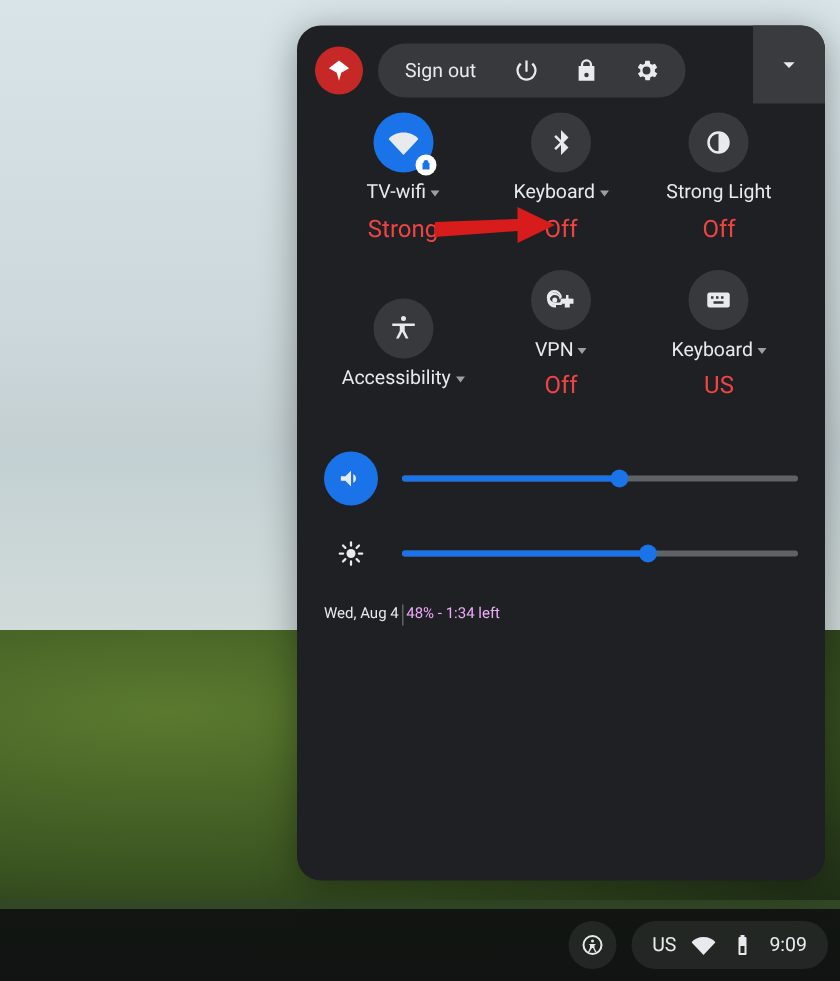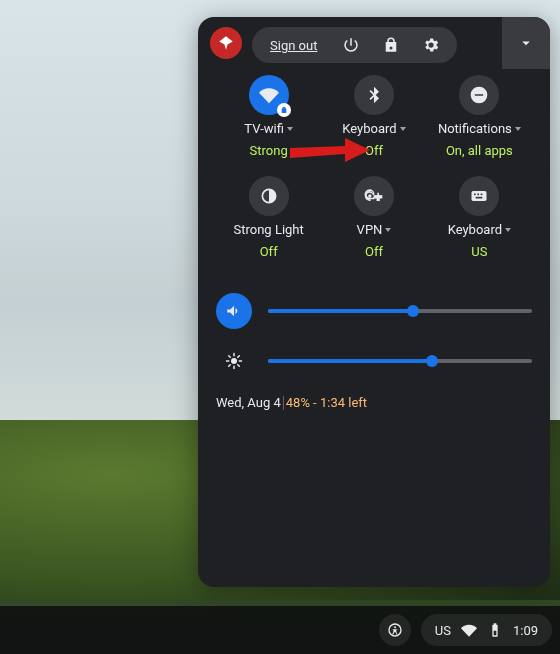--- a/index.html
+++ b/index.html
@@ -26,23 +26,22 @@
   }
 
   
   .panel {
     position:absolute; left:198px; top:17px; width:352px; height:570px;
     background:#1f2023; border-radius:16px; color:#e8eaed;
     padding:10px 12px 12px 12px;
     box-shadow:0 4px 24px rgba(0,0,0,.35);
   }
   .hdr {
-    display:flex; gap:6px; height:40px;
+    display:flex; align-items:center; gap:6px; height:40px;
     margin-bottom:8px;
-    text-decoration:underline;
   }
   .avatar {
     width:32px; height:32px; border-radius:50%;
     background:#c62828;
     display:flex; align-items:center; justify-content:center;
     position:relative;
   }
   .avatar svg{display:block;}
   .capsule {
     display:flex; align-items:center; background:#38393d;
@@ -88,21 +87,21 @@
   .tile .circle .lockbadge svg{width:8px;height:8px;fill:#1a73e8;}
   .tile .lbl {
     font-size:13px; color:#e8eaed; line-height:1.2;
     display:flex; align-items:center; gap:3px;
   }
   .tile .lbl .caret{
     width:0;height:0;border-left:3px solid transparent;border-right:3px solid transparent;
     border-top:4px solid #9aa0a6;
   }
   .tile .sub {
-    font-size:13px; color:#bef264; line-height:1.2;
+    font-size:16px; color:#ef4444; line-height:1.2;
   }
 
   .sliderrow {
     display:flex; align-items:center; gap:16px; margin:14px 6px;
   }
   .sliderrow .sbtn{
     width:36px;height:36px;border-radius:50%;background:transparent;
     display:flex;align-items:center;justify-content:center;
   }
   .sliderrow .sbtn.active{background:#1a73e8;}
@@ -113,24 +112,24 @@
   .slider .fill{
     position:absolute; left:0; top:0; bottom:0; background:#1a73e8; border-radius:2px;
   }
   .slider .thumb{
     position:absolute; top:50%; width:12px;height:12px;border-radius:50%;
     background:#1a73e8; transform:translate(-50%,-50%);
   }
 
   .footer {
     display:flex; align-items:center; gap:2px;
-    font-size:13px; color:#e8eaed; margin:16px 6px 0 6px;
+    font-size:10px; color:#e8eaed; margin:16px 6px 0 6px;
   }
   .footer .div{width:1px;height:14px;background:#5f6368;}
-  .footer .dim{color:#fdba74;}
+  .footer .dim{color:#f0abfc;}
 
   
   .arrow {
     position:absolute;
     pointer-events:none;
   }
 
   
   .shelf {
     position:absolute; left:0; bottom:0; width:100%; height:48px;
@@ -220,45 +219,45 @@
             <path d="M12 2l6 6-4 4 4 4-6 6V14l-4 4-1.4-1.4L11.2 12 6.6 7.4 8 6l4 4V2z"></path>
           </svg>
       </div>
       <div class="lbl">
           <span>Keyboard</span>
           <span class="caret"></span>
         </div>
       <div class="sub">Off</div>
     </div>
 
-    <div class="tile">
-      <div class="circle">
-        <svg viewBox="0 0 24 24">
-            <path d="M12 2a10 10 0 1 0 10 10A10 10 0 0 0 12 2zm5 11H7v-2h10z"></path>
-          </svg>
-      </div>
-      <div class="lbl">
-          <span>Notifications</span>
-          <span class="caret"></span>
-        </div>
-      <div class="sub">On, all apps</div>
-    </div>
 
     <div class="tile">
       <div class="circle">
         <svg viewBox="0 0 24 24">
             <path d="M12 3a9 9 0 0 0 0 18 9 9 0 0 0 0-18zm0 16a7 7 0 0 1 0-14z"></path>
           </svg>
       </div>
       <div class="lbl">
           <span>Strong Light</span>
         </div>
       <div class="sub">Off</div>
     </div>
 
+    <div class="tile">
+      <div class="circle">
+        <svg viewBox="0 0 24 24">
+            <path d="M12 2a2 2 0 1 1-2 2 2 2 0 0 1 2-2zm9 6H3v2h6v4l-3 6h2.2l2.8-5.5L13.8 20H16l-3-6v-4h8z"></path>
+          </svg>
+      </div>
+      <div class="lbl">
+          <span>Accessibility</span>
+          <span class="caret"></span>
+        </div>
+      <div class="sub"></div>
+    </div>
 
     <div class="tile">
       <div class="circle">
         <svg viewBox="0 0 24 24">
             <path d="M12.65 10A6 6 0 1 0 7 16h5.65v-2H7a4 4 0 1 1 4-4 4 4 0 0 1-.35 1.65L12.65 10zM21 11h-3V8h-2v3h-3v2h3v3h2v-3h3z" transform="translate(0 0)"></path>
             <circle cx="7" cy="12" r="2"></circle>
             <path d="M14 10h8v4h-8z" opacity="0"></path>
             <path d="M7 6a6 6 0 0 0 0 12h1v-2H7a4 4 0 1 1 0-8 4 4 0 0 1 3.9 3H22v4h-3v3h-4v-3h-4.1A6 6 0 0 0 7 6z"></path>
           </svg>
       </div>
@@ -337,15 +336,15 @@
       </svg>
   </div>
   <div class="tray">
     <span>US</span>
     <svg viewBox="0 0 24 24">
         <path d="M12 4C7 4 2.7 6 0 9.2L12 22 24 9.2C21.3 6 17 4 12 4z"></path>
       </svg>
     <svg viewBox="0 0 24 24">
         <path d="M15 4h-1V2h-4v2H9a1 1 0 0 0-1 1v16a1 1 0 0 0 1 1h6a1 1 0 0 0 1-1V5a1 1 0 0 0-1-1zm-1 16h-4v-7h4z"></path>
       </svg>
-    <span>1:09</span>
+    <span>9:09</span>
   </div>
 </div>
 
 </body></html>

